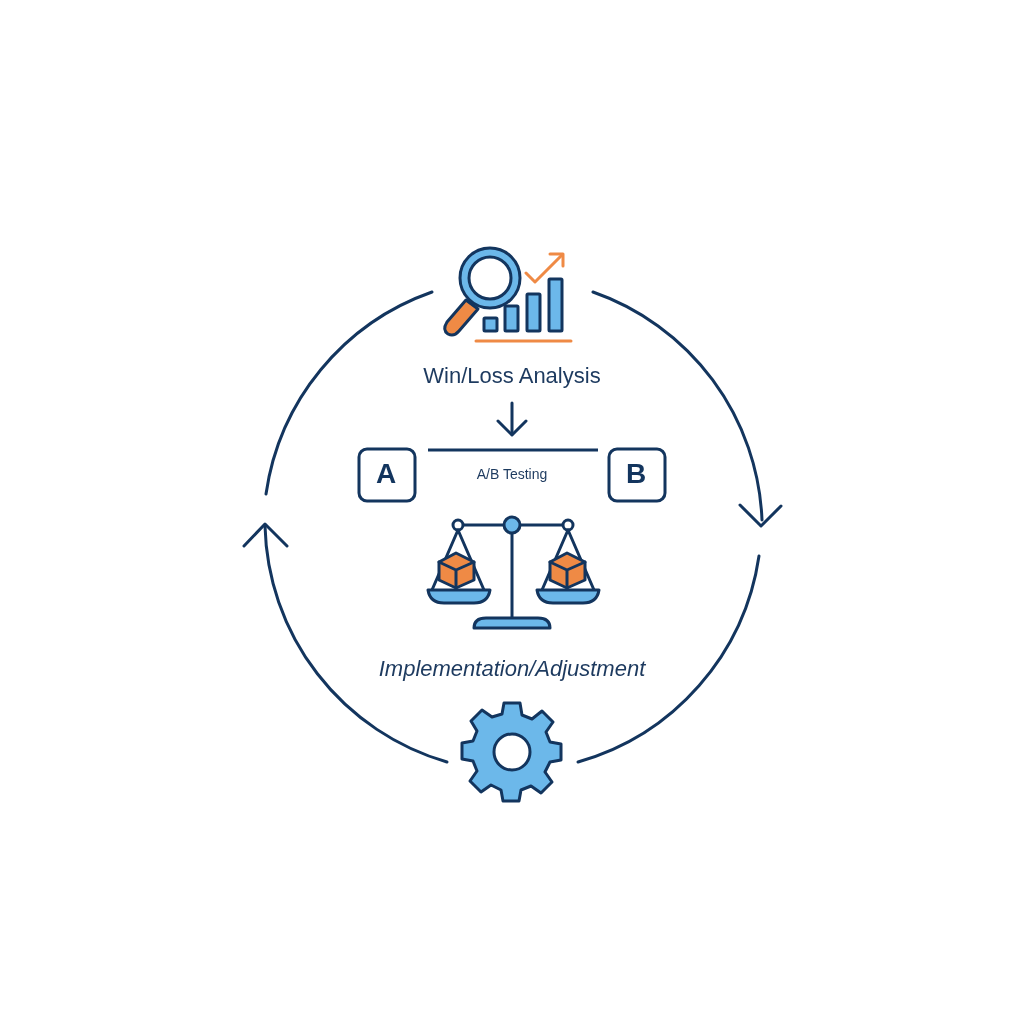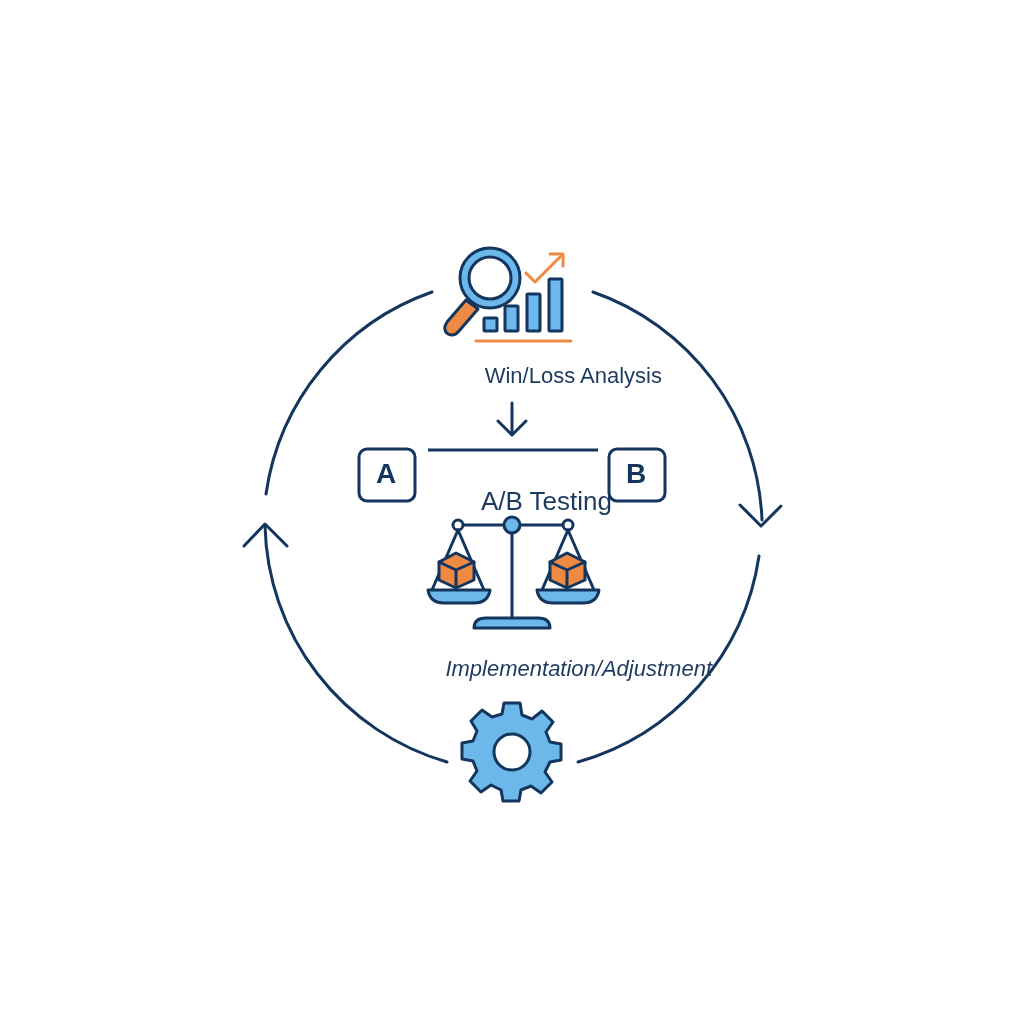--- a/index.html
+++ b/index.html
@@ -1,21 +1,21 @@
 <!DOCTYPE html>
 <html><head>
   <meta charset="utf-8">
   <style>
     html, body { margin: 0; padding: 0; background: #ffffff; }
     body { width: 1024px; height: 1024px; position: relative; overflow: hidden;
            font-family: "Liberation Sans", "DejaVu Sans", sans-serif; }
     #canvas { position: absolute; left: 0; top: 0; width: 1024px; height: 1024px; }
-    .label { position: absolute; color: #1d3a5f; text-align: right; white-space: nowrap; }
+    .label { position: absolute; color: #1d3a5f; text-align: center; white-space: nowrap; }
     #lbl-winloss { left: 362px; top: 363px; width: 300px; font-size: 22px; }
-    #lbl-ab { left: 412px; top: 486px; width: 200px; font-size: 26px; }
+    #lbl-ab { left: 412px; top: 466px; width: 200px; font-size: 14px; }
     #lbl-impl { left: 312px; top: 656px; width: 400px; font-size: 22px; font-style: italic; }
     .box-letter { position: absolute; width: 56px; height: 52px; line-height: 52px; text-align: center;
                   font-size: 28px; font-weight: bold; color: #13355e; }
     #letter-a { left: 358px; top: 448px; }
     #letter-b { left: 608px; top: 448px; }
   </style>
 </head>
 <body>
 
 <svg id="canvas" viewBox="0 0 1024 1024" xmlns="http://www.w3.org/2000/svg">

